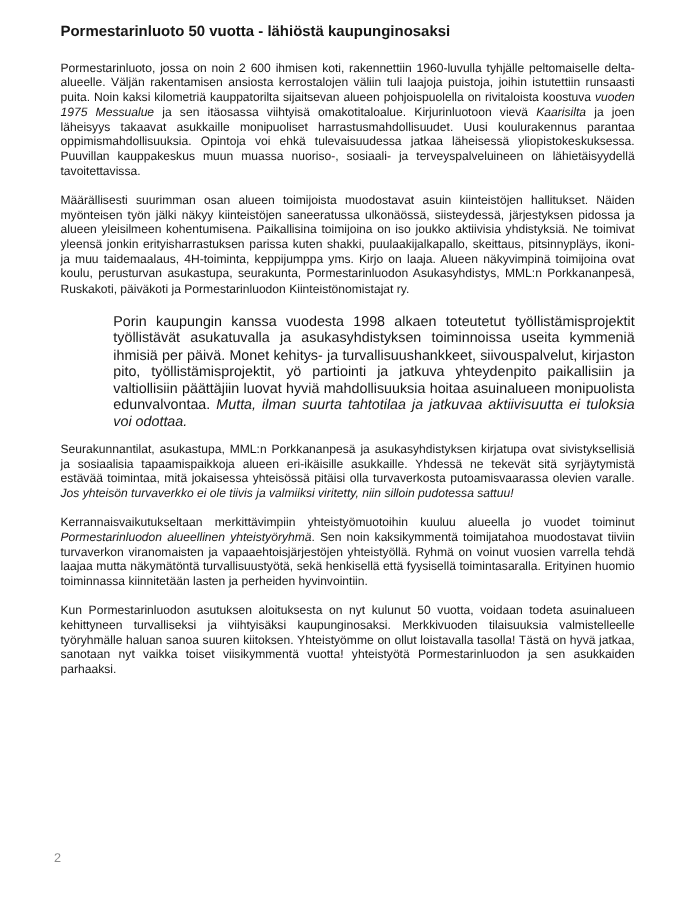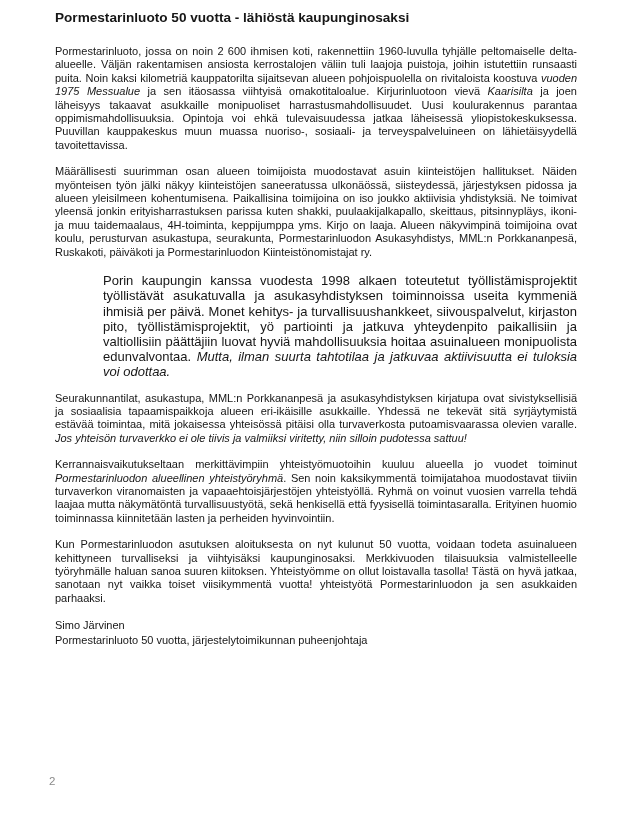--- a/index.html
+++ b/index.html
@@ -9,21 +9,21 @@
   }
   body {
     font-family: "Liberation Sans", "DejaVu Sans", sans-serif;
     color: #161616;
     position: relative;
     overflow: hidden;
   }
   .page {
     position: absolute;
     inset: 0;
-    padding: 10px 51px 0 55px;
+    padding: 21px 51px 0 55px;
   }
   .title {
     font-size: 13.6px;
     line-height: 16px;
     font-weight: bold;
     margin-bottom: 19px;
   }
   p.body {
     font-size: 11px;
     line-height: 13.4px;
@@ -64,20 +64,16 @@
   <p class="body"><span>Määrällisesti suurimman osan alueen toimijoista muodostavat asuin kiinteistöjen hallitukset. Näiden myönteisen työn jälki näkyy kiinteistöjen saneeratussa ulkonäössä, siisteydessä, järjestyksen pidossa ja alueen yleisilmeen kohentumisena. Paikallisina toimijoina on iso joukko aktiivisia yhdistyksiä. Ne toimivat yleensä jonkin erityisharrastuksen parissa kuten shakki, puulaakijalkapallo, skeittaus, pitsinnypläys, ikoni- ja muu taidemaalaus, 4H-toiminta, keppijumppa yms. Kirjo on laaja. Alueen näkyvimpinä toimijoina ovat koulu, perusturvan asukastupa, seurakunta, Pormestarinluodon Asukasyhdistys, MML:n Porkkananpesä, Ruskakoti, päiväkoti ja Pormestarinluodon Kiinteistönomistajat ry.</span></p>
 
   <blockquote class="quote"><span>Porin kaupungin kanssa vuodesta 1998 alkaen toteutetut työllistämisprojektit työllistävät asukatuvalla ja asukasyhdistyksen toiminnoissa useita kymmeniä ihmisiä per päivä. Monet kehitys- ja turvallisuushankkeet, siivouspalvelut, kirjaston pito, työllistämisprojektit, yö partiointi ja jatkuva yhteydenpito paikallisiin ja valtiollisiin päättäjiin luovat hyviä mahdollisuuksia hoitaa asuinalueen monipuolista edunvalvontaa. </span><em>Mutta, ilman suurta tahtotilaa ja jatkuvaa aktiivisuutta ei tuloksia voi odottaa.</em></blockquote>
 
   <p class="body"><span>Seurakunnantilat, asukastupa, MML:n Porkkananpesä ja asukasyhdistyksen kirjatupa ovat sivistyksellisiä ja sosiaalisia tapaamispaikkoja alueen eri-ikäisille asukkaille. Yhdessä ne tekevät sitä syrjäytymistä estävää toimintaa, mitä jokaisessa yhteisössä pitäisi olla turvaverkosta putoamisvaarassa olevien varalle. </span><em>Jos yhteisön turvaverkko ei ole tiivis ja valmiiksi viritetty, niin silloin pudotessa sattuu!</em></p>
 
   <p class="body"><span>Kerrannaisvaikutukseltaan merkittävimpiin yhteistyömuotoihin kuuluu alueella jo vuodet toiminut </span><em>Pormestarinluodon alueellinen yhteistyöryhmä</em><span>. Sen noin kaksikymmentä toimijatahoa muodostavat tiiviin turvaverkon viranomaisten ja vapaaehtoisjärjestöjen yhteistyöllä. Ryhmä on voinut vuosien varrella tehdä laajaa mutta näkymätöntä turvallisuustyötä, sekä henkisellä että fyysisellä toimintasaralla. Erityinen huomio toiminnassa kiinnitetään lasten ja perheiden hyvinvointiin.</span></p>
 
   <p class="body"><span>Kun Pormestarinluodon asutuksen aloituksesta on nyt kulunut 50 vuotta, voidaan todeta asuinalueen kehittyneen turvalliseksi ja viihtyisäksi kaupunginosaksi. Merkkivuoden tilaisuuksia valmistelleelle työryhmälle haluan sanoa suuren kiitoksen. Yhteistyömme on ollut loistavalla tasolla! Tästä on hyvä jatkaa, sanotaan nyt vaikka toiset viisikymmentä vuotta! yhteistyötä Pormestarinluodon ja sen asukkaiden parhaaksi.</span></p>
 
-  <div class="signature">
-    <div>Simo Järvinen</div>
-    <div>Pormestarinluoto 50 vuotta, järjestelytoimikunnan puheenjohtaja</div>
-  </div>
 
 </main>
 
 <div class="page-number">2</div>
 
 </body></html>

